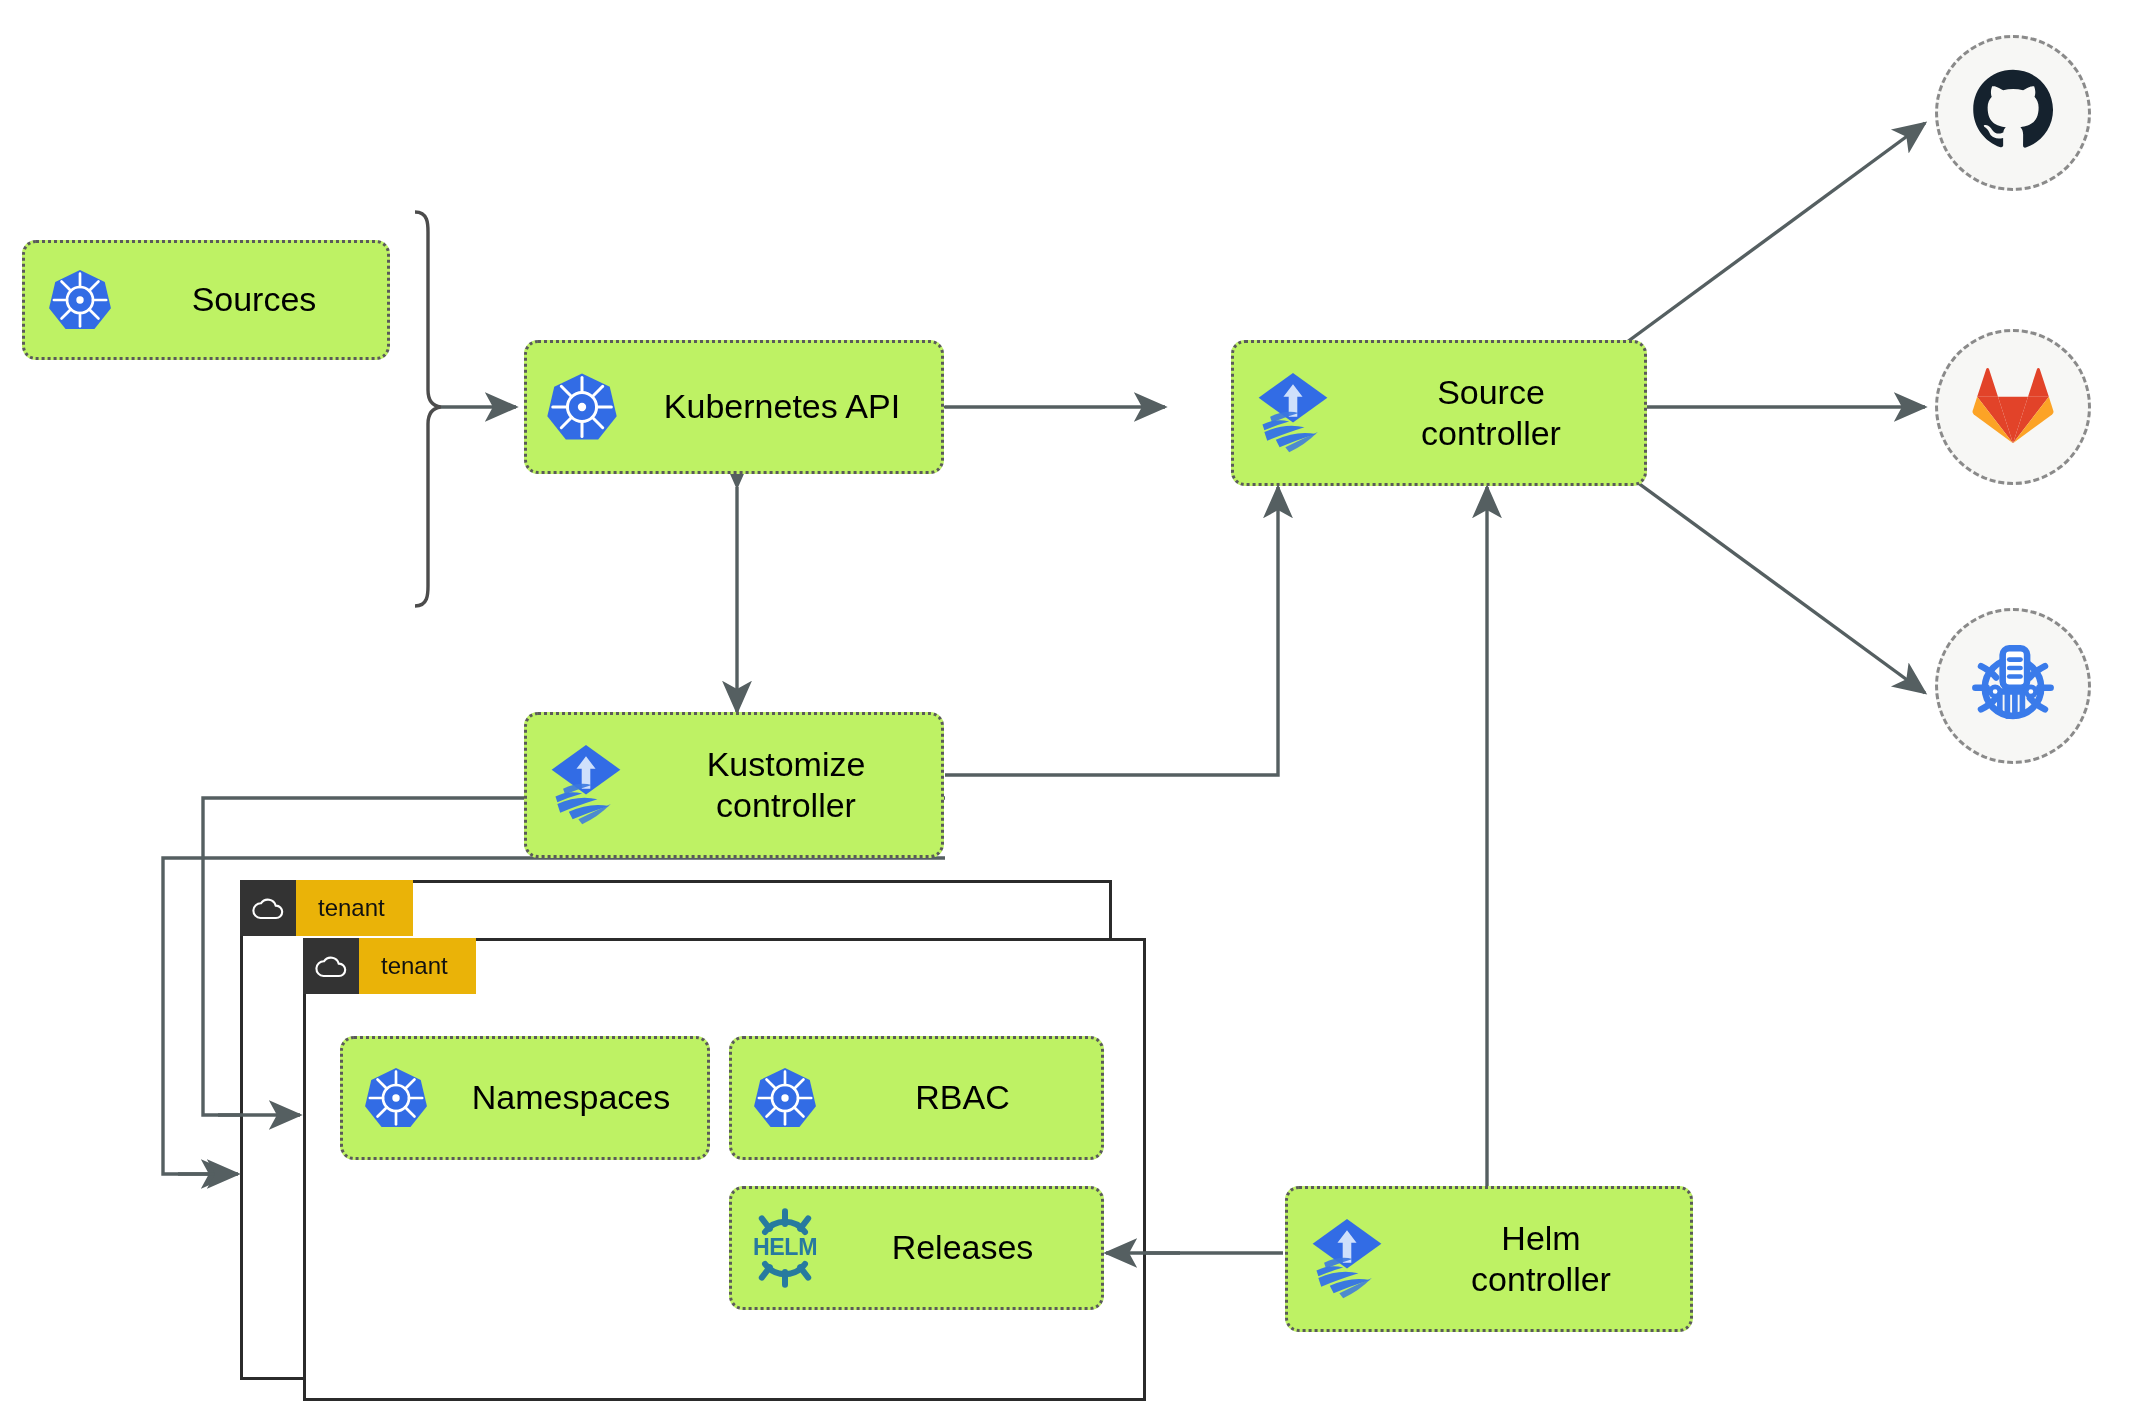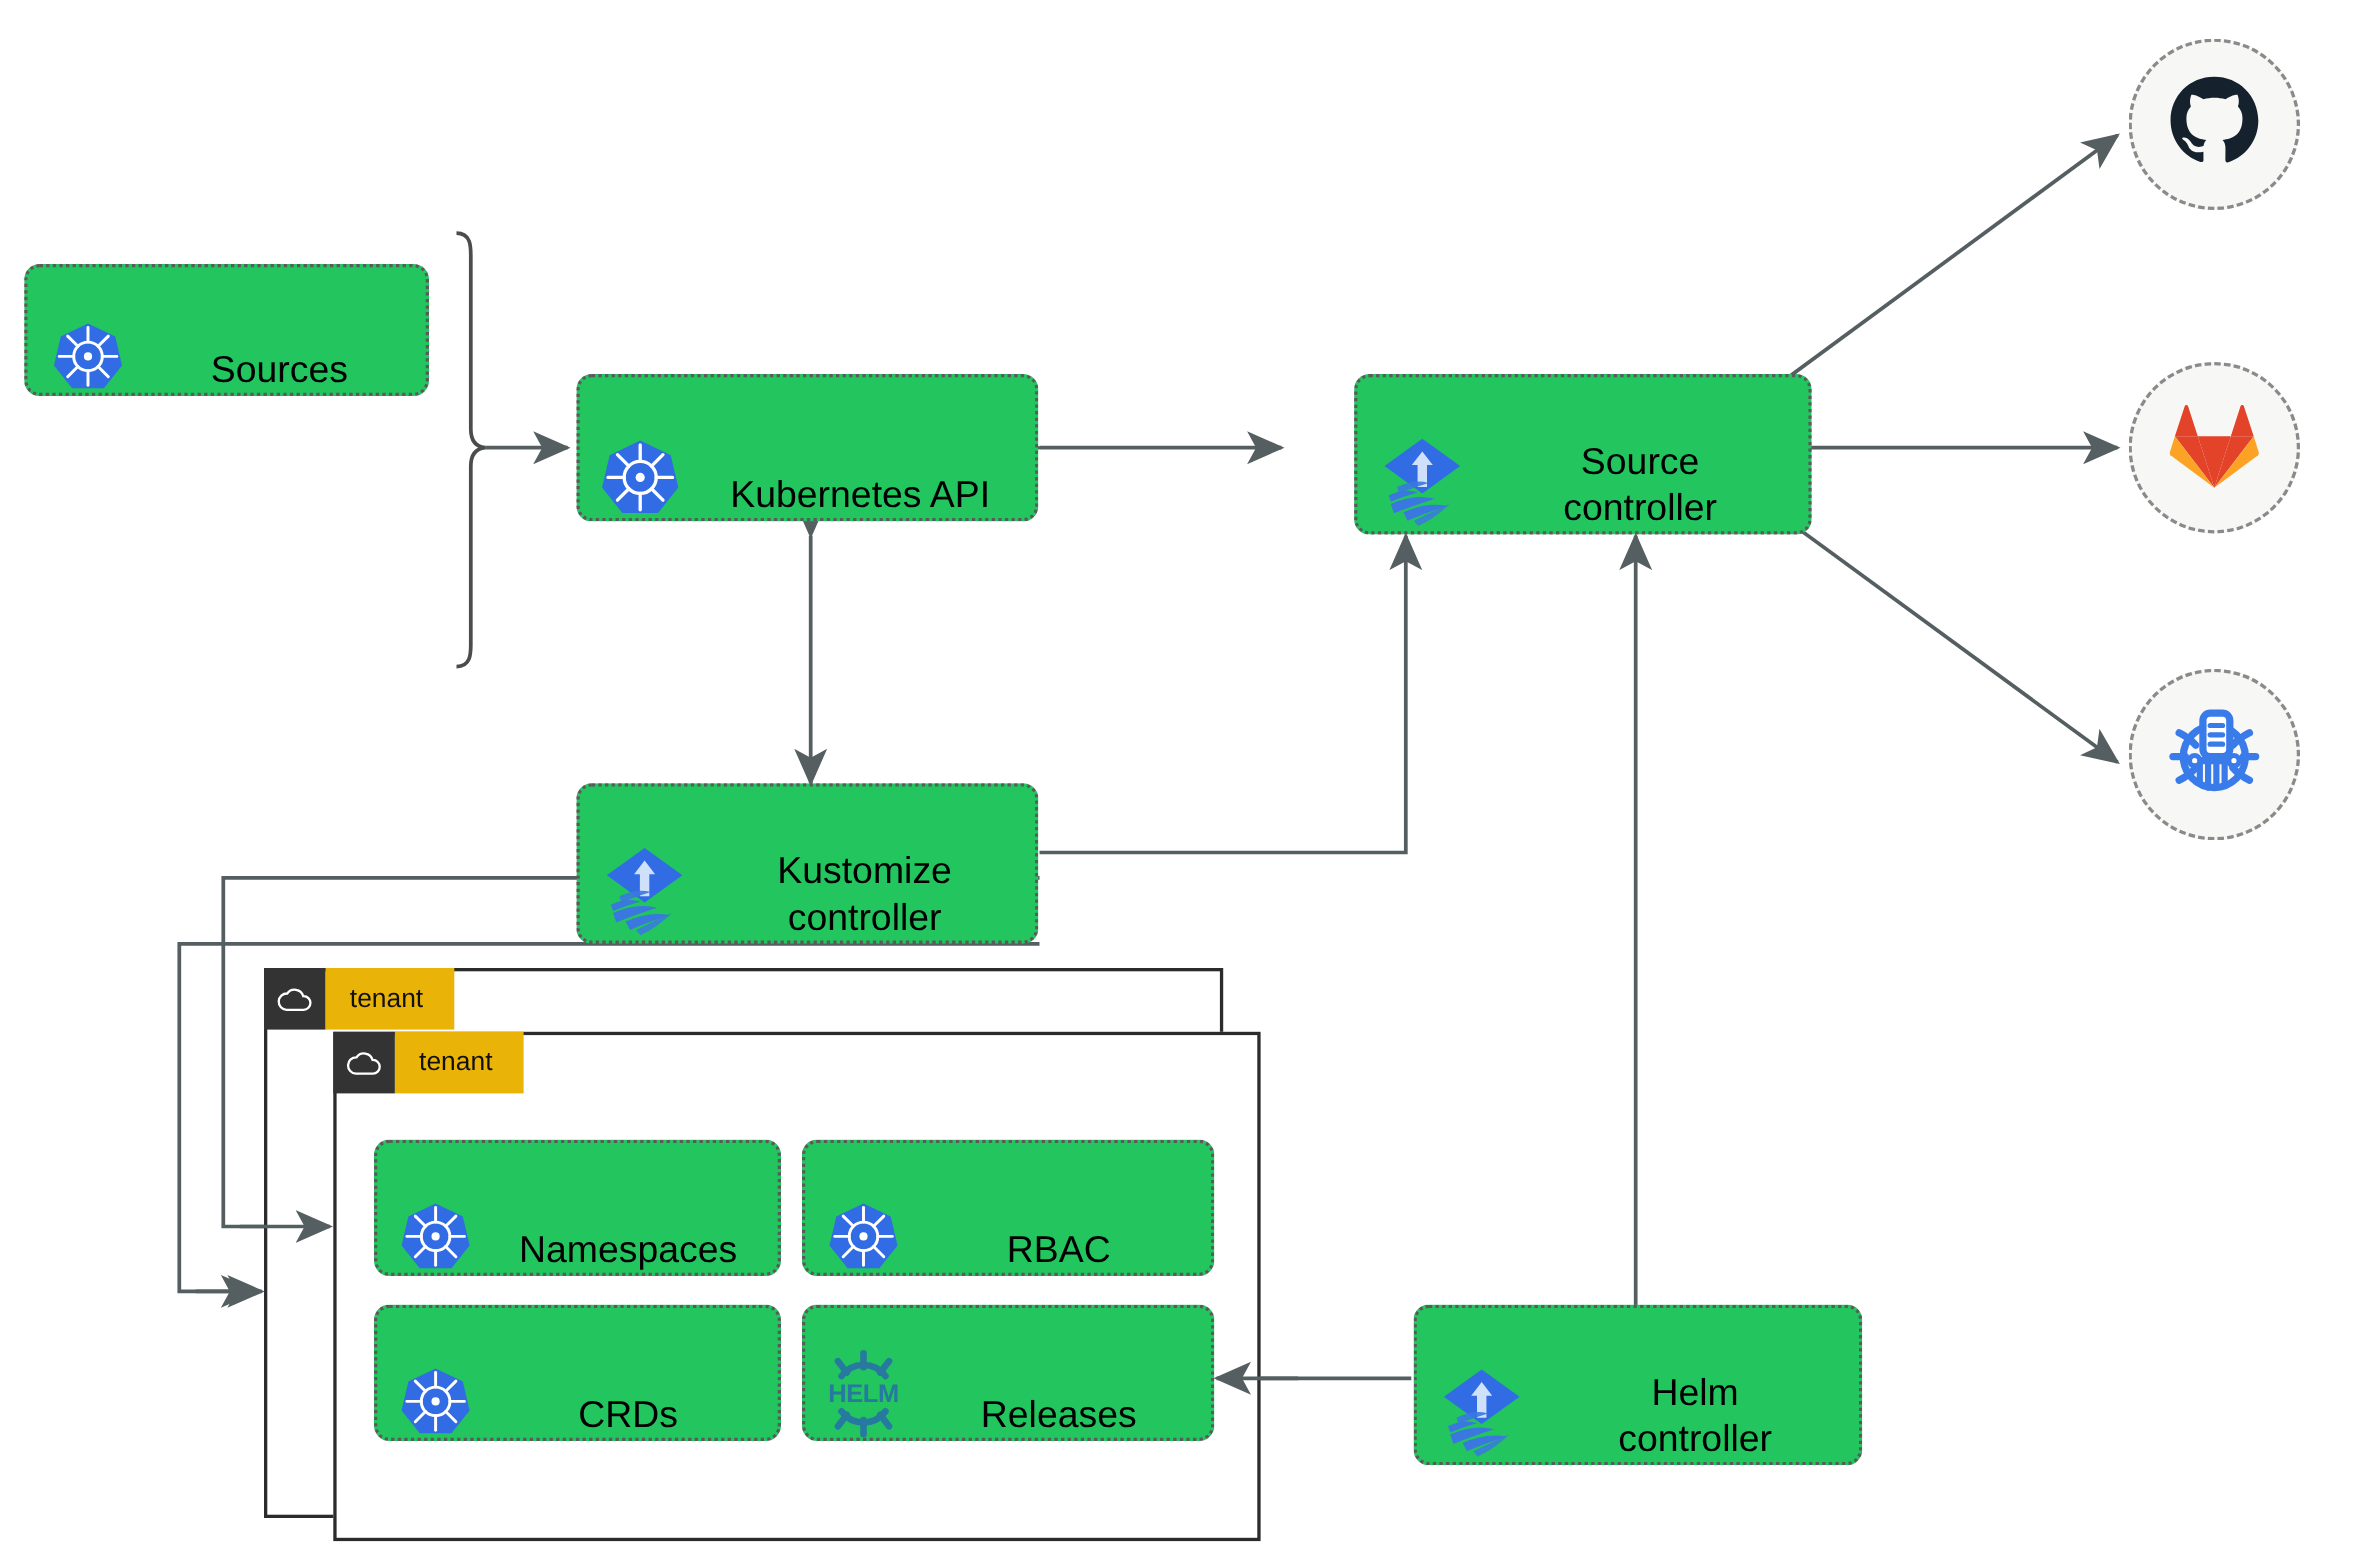--- a/index.html
+++ b/index.html
@@ -2,26 +2,26 @@
 <html><head>
 <meta charset="utf-8">
 <style>
   html,body{margin:0;padding:0;background:#ffffff;}
   body{font-family:"Liberation Sans", sans-serif;}
   #stage{position:relative;width:2144px;height:1407px;background:#ffffff;overflow:hidden;}
 
   
   .node{
     position:absolute;
-    background:#22c55e;
+    background:#bef264;
     border:3px dotted #5a5a5a;
     border-radius:14px;
     box-sizing:border-box;
     display:flex;
-    align-items:flex-end;
+    align-items:center;
     z-index:6;
   }
   .node .ico{flex:0 0 auto;display:flex;align-items:center;justify-content:center;}
   .node .lbl{
     flex:1 1 auto;text-align:center;color:#000;
     font-size:34px;line-height:1.22;white-space:pre-line;
     padding-right:14px;
   }
 
   
@@ -314,40 +314,20 @@
           <path d="M14.1 14.1 L23.1 23.1"></path>
             <path d="M40.9 40.9 L49.9 49.9"></path>
           <path d="M49.9 14.1 L40.9 23.1"></path>
             <path d="M23.1 40.9 L14.1 49.9"></path>
         </g>
       </svg>
     </span>
     <span class="lbl">Namespaces</span>
   </div>
 
-  <div class="node" style="left:340px;top:1186px;width:370px;height:124px;z-index:7;">
-    <span class="ico" style="width:106px;">
-      <svg width="66" height="66" viewBox="0 0 64 64">
-        <path d="M32 3 L56 14.5 L62 40 L46 60 H18 L2 40 L8 14.5 Z" fill="#326CE5"></path>
-        <g fill="none" stroke="#fff" stroke-width="2.6" stroke-linecap="round">
-          <circle cx="32" cy="32" r="12.6"></circle>
-          <circle cx="32" cy="32" r="3.6" fill="#fff" stroke="none"></circle>
-          <path d="M32 6.5 V19.4"></path>
-            <path d="M32 44.6 V57.5"></path>
-          <path d="M6.7 32 H19.4"></path>
-            <path d="M44.6 32 H57.4"></path>
-          <path d="M14.1 14.1 L23.1 23.1"></path>
-            <path d="M40.9 40.9 L49.9 49.9"></path>
-          <path d="M49.9 14.1 L40.9 23.1"></path>
-            <path d="M23.1 40.9 L14.1 49.9"></path>
-        </g>
-      </svg>
-    </span>
-    <span class="lbl">CRDs</span>
-  </div>
 
   <div class="node" style="left:729px;top:1186px;width:375px;height:124px;z-index:7;">
     <span class="ico" style="width:106px;">
       <svg width="80" height="80" viewBox="0 0 100 100">
         <g stroke="#277A9F" stroke-width="7.5" fill="none" stroke-linecap="round">
           <path d="M25 30 A31 31 0 0 1 75 30"></path>
           <path d="M25 70 A31 31 0 0 0 75 70"></path>
           <path d="M50 4 V20"></path>
             <path d="M50 80 V96"></path>
           <path d="M21 13 L31 26"></path>

